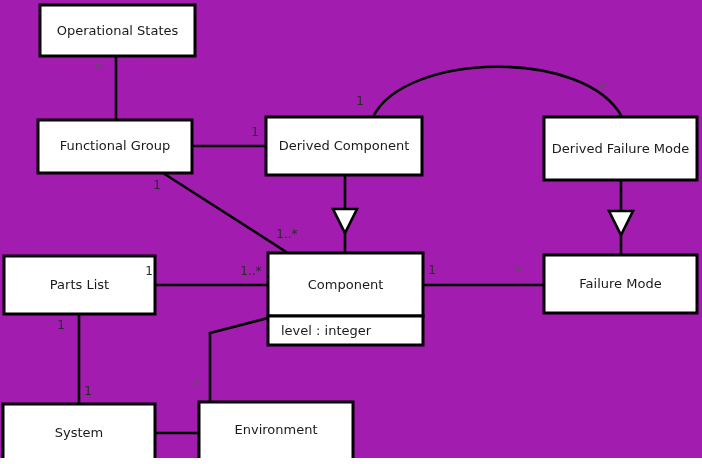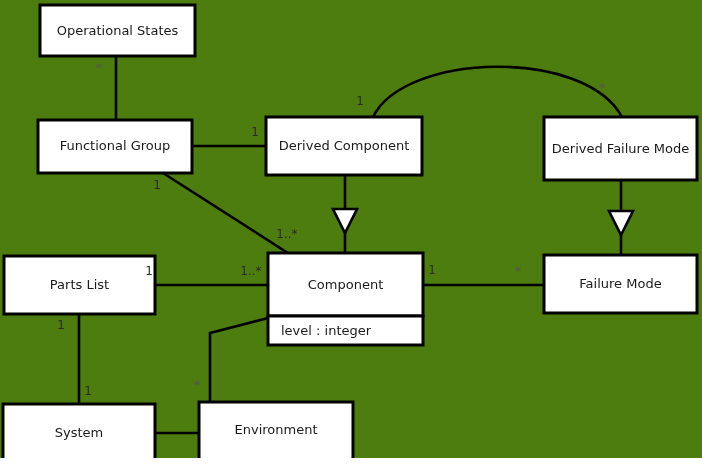--- a/index.html
+++ b/index.html
@@ -7,21 +7,21 @@
     padding: 0;
     background: #ffffff;
   }
   body {
     font-family: "DejaVu Sans", sans-serif;
   }
   #diagram-root {
     position: relative;
     width: 702px;
     height: 458px;
-    background: #4d7c0f;
+    background: #a21caf;
     overflow: hidden;
   }
   svg#uml-canvas {
     display: block;
     width: 702px;
     height: 464px;
   }
   .cls-box {
     fill: #ffffff;
     stroke: #000000;

